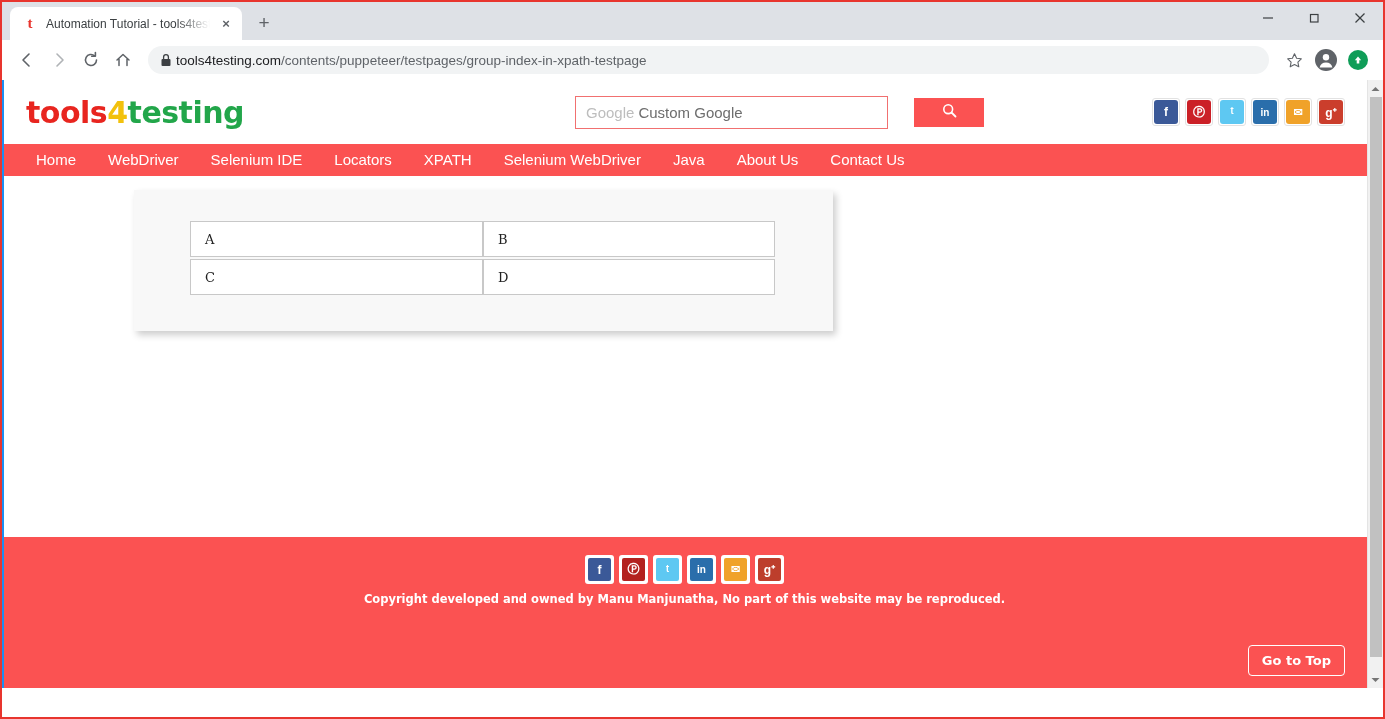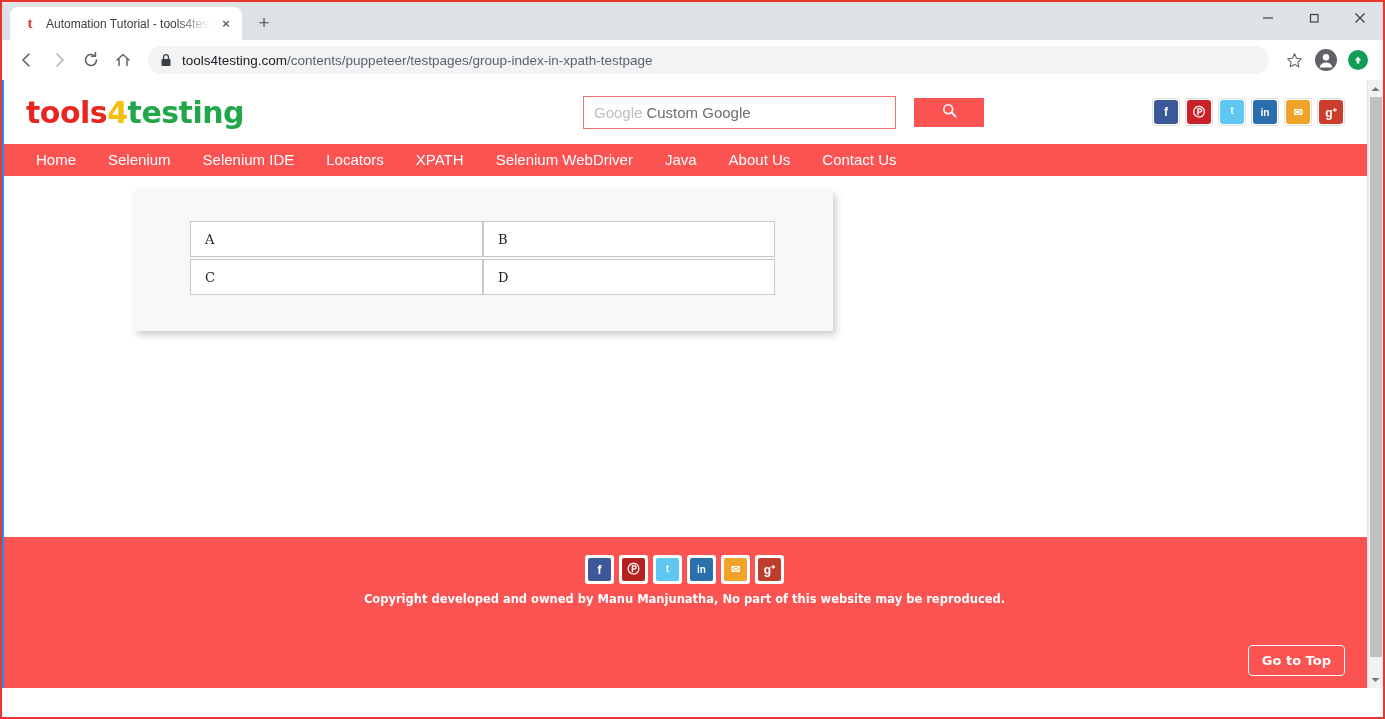--- a/index.html
+++ b/index.html
@@ -99,21 +99,21 @@
     flex: 0 0 auto;
   }
   .omnibox {
     flex: 1 1 auto;
     height: 28px;
     background: #f1f3f4;
     border-radius: 14px;
     display: flex; align-items: center;
     margin: 0 8px;
     padding: 0 12px;
-    gap: 10px;
+    gap: 4px;
     cursor: text;
   }
   .lock { flex: 0 0 auto; color: #3c4043; display:flex; }
   .url {
     font-size: 13.5px;
     color: #5f6368;
     white-space: nowrap;
     overflow: hidden;
   }
   .url b { color: #202124; font-weight: 400; }
@@ -185,21 +185,21 @@
     font-weight: bold;
     letter-spacing: -0.5px;
   }
   .logo .c1 { color: #e8251f; }
   .logo .c2 { color: #f2c10d; }
   .logo .c3 { color: #22a64a; }
 
   .search-wrap {
     margin-left: auto;
     display: flex; align-items: center;
-    gap: 18px;
+    gap: 26px;
   }
   .search-box {
     width: 313px; height: 33px;
     border: 1px solid #f17070;
     background: #fff;
     display: flex; align-items: center;
     padding: 0 10px;
     font-size: 15px;
     color: #6d6d6d;
     cursor: text;
@@ -503,21 +503,21 @@
               <span class="sbox" style="background:#f0a229;font-size:11px">✉</span>
             </span>
           <span class="sbox-wrap">
               <span class="sbox" style="background:#cb3e2c">g⁺</span>
             </span>
         </div>
       </div>
 
       <div class="navbar">
         <a>Home</a>
-        <a>Selenium</a>
+        <a>WebDriver</a>
         <a>Selenium IDE</a>
         <a>Locators</a>
         <a>XPATH</a>
         <a>Selenium WebDriver</a>
         <a>Java</a>
         <a>About Us</a>
         <a>Contact Us</a>
       </div>
 
       <div class="content">

